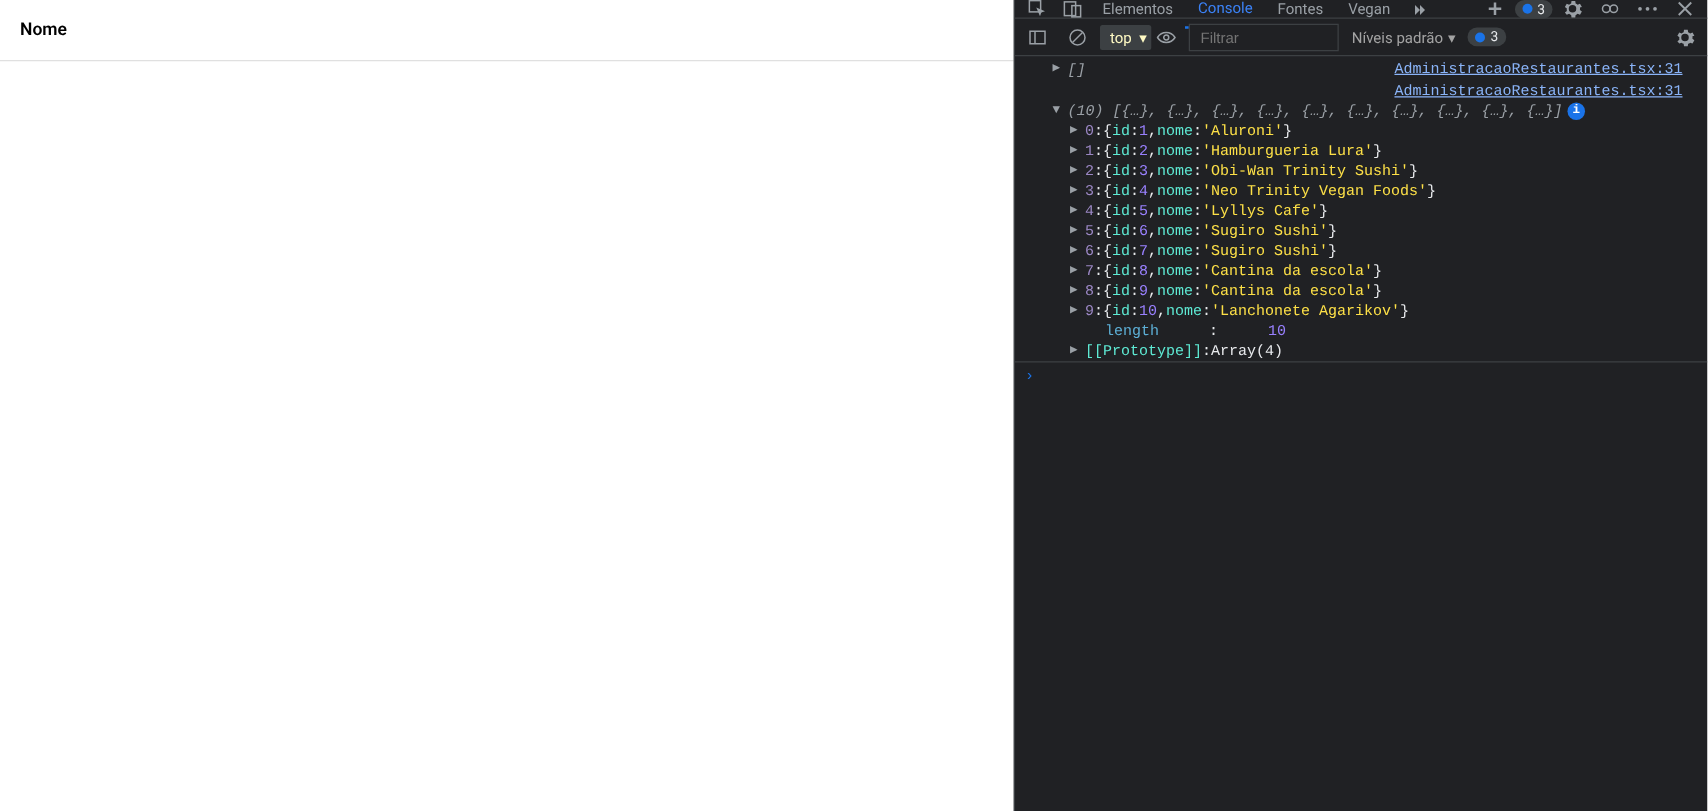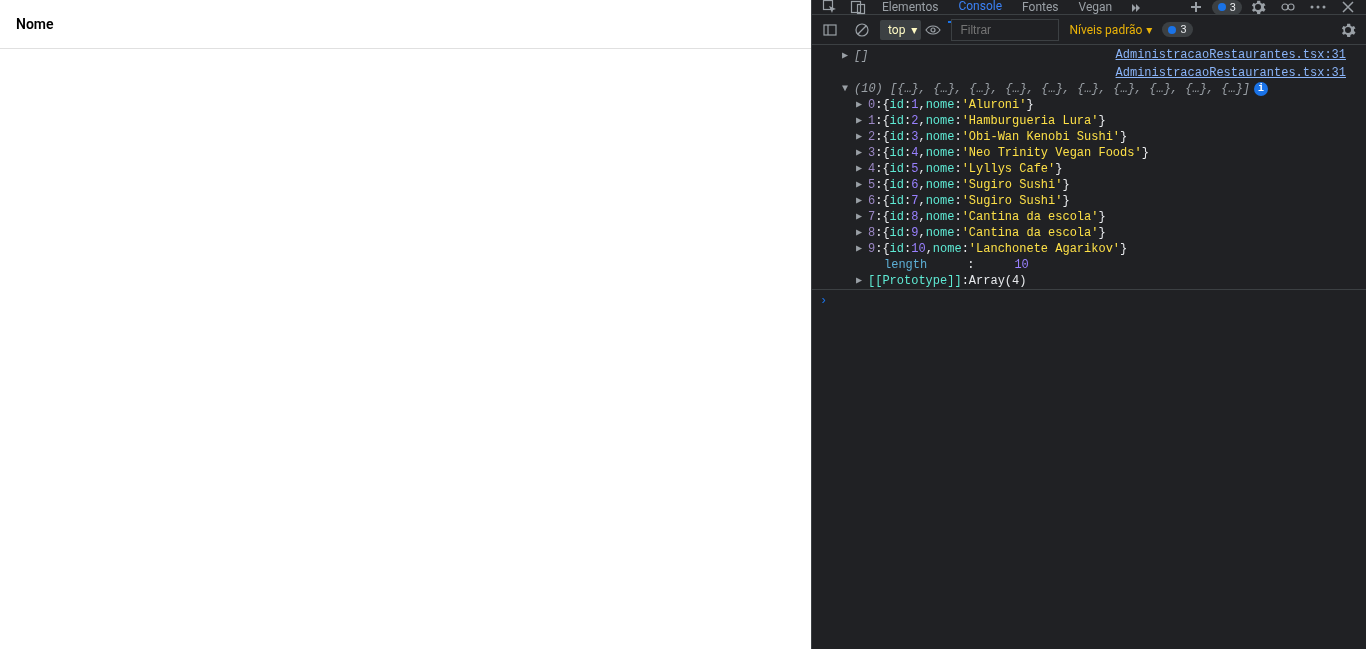--- a/index.html
+++ b/index.html
@@ -112,28 +112,28 @@
   padding: 3px 16px 3px 8px;
   border-radius: 2px;
   position: relative;
 }
 .dt-eye { color: #9aa0a6; width: 22px; text-align: center; }
 .dt-filter {
   background: #202124;
   border: 1px solid #3c4043;
   color: #9aa0a6;
   padding: 3px 8px;
-  width: 108px;
+  width: 120px;
   font-size: 12px;
 }
 .dt-levels {
   display: flex;
   align-items: flex-end;
   gap: 4px;
-  color: #eab308;
+  color: #a3a3a3;
   padding: 0 6px;
 }
 .console-body {
   flex: 1;
   overflow: auto;
   font-family: Consolas, "Courier New", monospace;
   font-size: 12px;
   padding: 2px 0;
 }
 .log-line {
@@ -355,21 +355,21 @@
           <span class="arrow">▶</span>
           <span class="tok-idx">2</span>
           <span class="tok-brace">: </span>
           <span class="tok-brace">{</span>
           <span class="tok-prop">id</span>
           <span class="tok-brace">: </span>
           <span class="tok-num">3</span>
           <span class="tok-brace">, </span>
           <span class="tok-prop">nome</span>
           <span class="tok-brace">: </span>
-          <span class="tok-str">'Obi-Wan Kenobi Sushi'</span>
+          <span class="tok-str">'Obi-Wan Trinity Sushi'</span>
           <span class="tok-brace">}</span>
         </div>
         <div class="tree-row indent-1">
           <span class="arrow">▶</span>
           <span class="tok-idx">3</span>
           <span class="tok-brace">: </span>
           <span class="tok-brace">{</span>
           <span class="tok-prop">id</span>
           <span class="tok-brace">: </span>
           <span class="tok-num">4</span>

